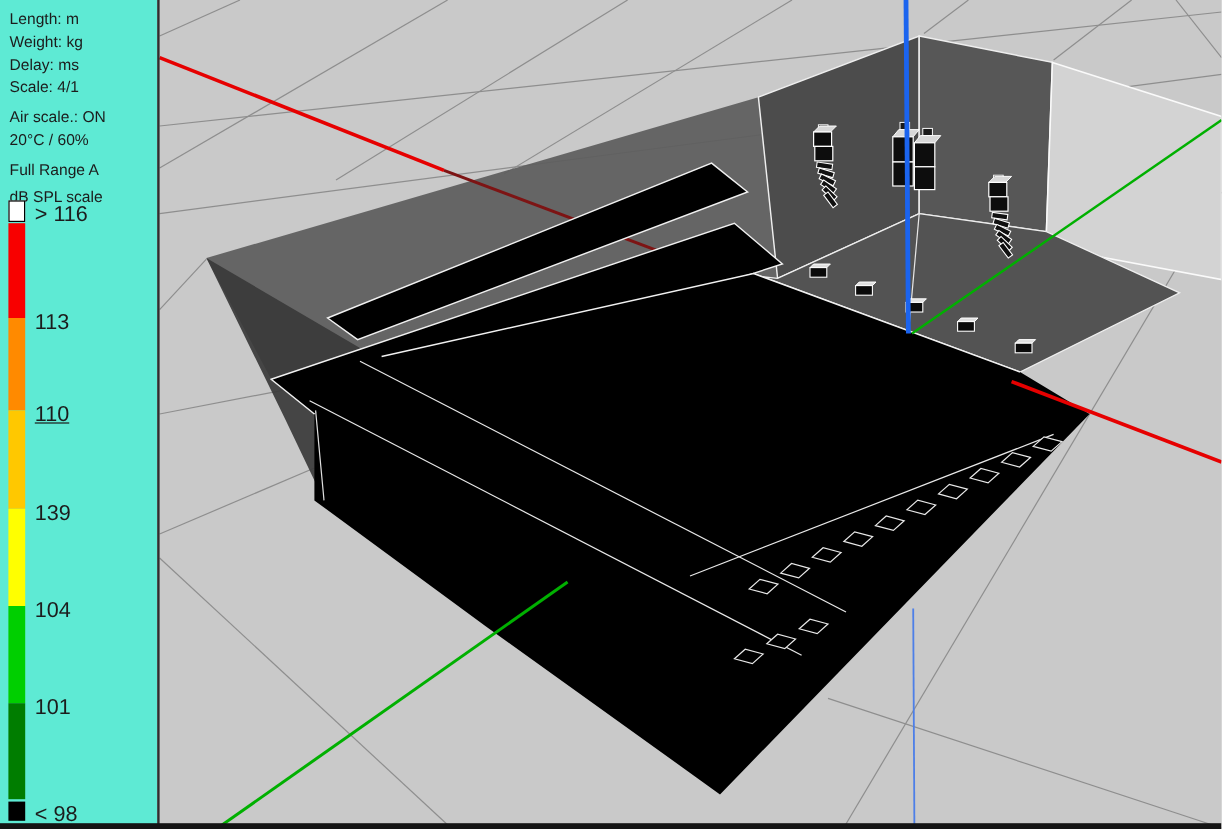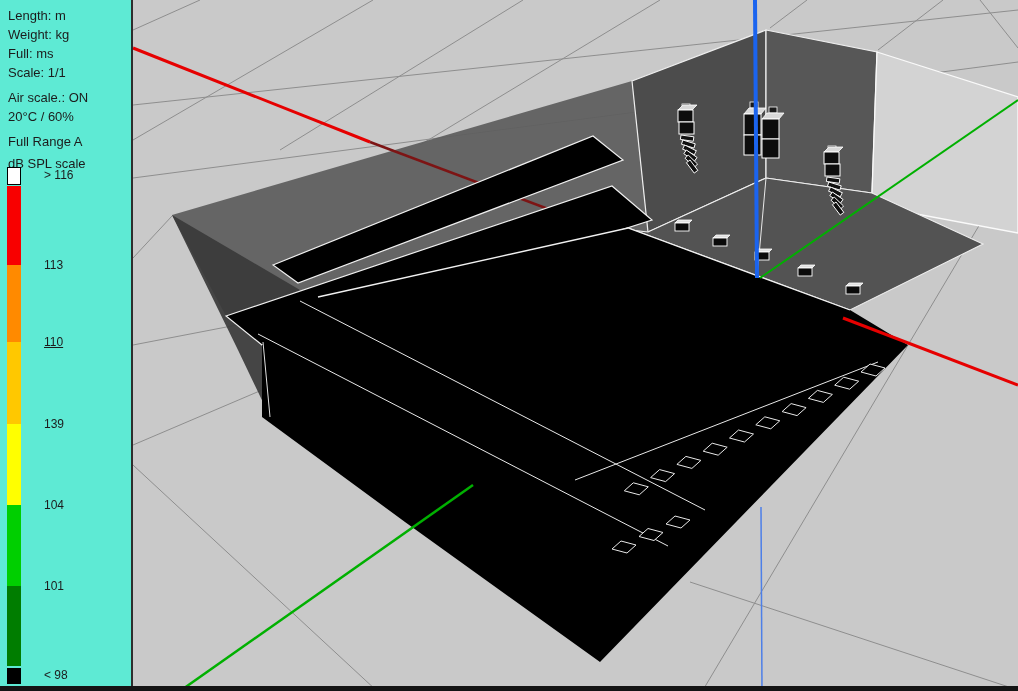--- a/index.html
+++ b/index.html
@@ -4,21 +4,21 @@
 <style>
   html,body{margin:0;padding:0;background:#e8e8e8;}
   #app{position:relative;width:1018px;height:691px;overflow:hidden;
        font-family:"Liberation Sans",sans-serif;background:#c9c9c9;}
   #scene-svg{position:absolute;left:0;top:0;}
   #sidebar{position:absolute;left:0;top:0;width:131px;height:691px;background:#5eead4;z-index:5;}
   #sidebar-sep{position:absolute;left:131px;top:0;width:2px;height:691px;background:#2e2e2e;z-index:6;}
   #bottom-border{position:absolute;left:0;top:686px;width:1018px;height:5px;background:#141414;z-index:7;}
   .sb-line{position:absolute;left:8px;font-size:13px;color:#1c1c1c;white-space:nowrap;}
   .scale-swatch{position:absolute;left:7px;width:14px;box-sizing:border-box;}
-  .scale-label{position:absolute;left:44px;font-size:12px;color:#1c1c1c;}
+  .scale-label{position:absolute;left:29px;font-size:18px;color:#1c1c1c;}
   #scale-bar{position:absolute;left:7px;top:186px;width:14px;}
   .seg{position:absolute;left:0;width:14px;}
 </style>
 </head>
 <body>
 
 <div id="app">
 
   <svg id="scene-svg" width="1018" height="691" viewBox="0 0 1018 691">
       <rect x="0" y="0" width="1018" height="691" fill="#c9c9c9"></rect>
@@ -146,22 +146,22 @@
           <rect x="0" y="0" width="13" height="4.5" fill="#111111" stroke="#ffffff" stroke-width="0.9"></rect>
         </g>
       </g>
       <line x1="755" y1="0" x2="757" y2="278" stroke="#1b64ef" stroke-width="4"></line>
       <line x1="761" y1="507" x2="762" y2="691" stroke="#4d7fe8" stroke-width="1.5"></line>
     </svg>
 
   <div id="sidebar">
     <div class="sb-line" style="top:8px">Length: m</div>
     <div class="sb-line" style="top:27px">Weight: kg</div>
-    <div class="sb-line" style="top:46px">Full: ms</div>
-    <div class="sb-line" style="top:65px">Scale: 1/1</div>
+    <div class="sb-line" style="top:46px">Delay: ms</div>
+    <div class="sb-line" style="top:65px">Scale: 4/1</div>
     <div class="sb-line" style="top:90px">Air scale.: ON</div>
     <div class="sb-line" style="top:109px">20°C / 60%</div>
     <div class="sb-line" style="top:134px">Full Range A</div>
     <div class="sb-line" style="top:156px">dB SPL scale</div>
 
     <div class="scale-swatch" id="swatch-top" style="top: 167px; height: 18px; border: 1px solid rgb(0, 0, 0); background: rgb(255, 255, 255);"></div>
     <div class="scale-label" style="top:168px">&gt; 116</div>
 
     <div id="scale-bar">
         <div class="seg" style="top: 0px; height: 79px; background: rgb(248, 0, 0);"></div>

